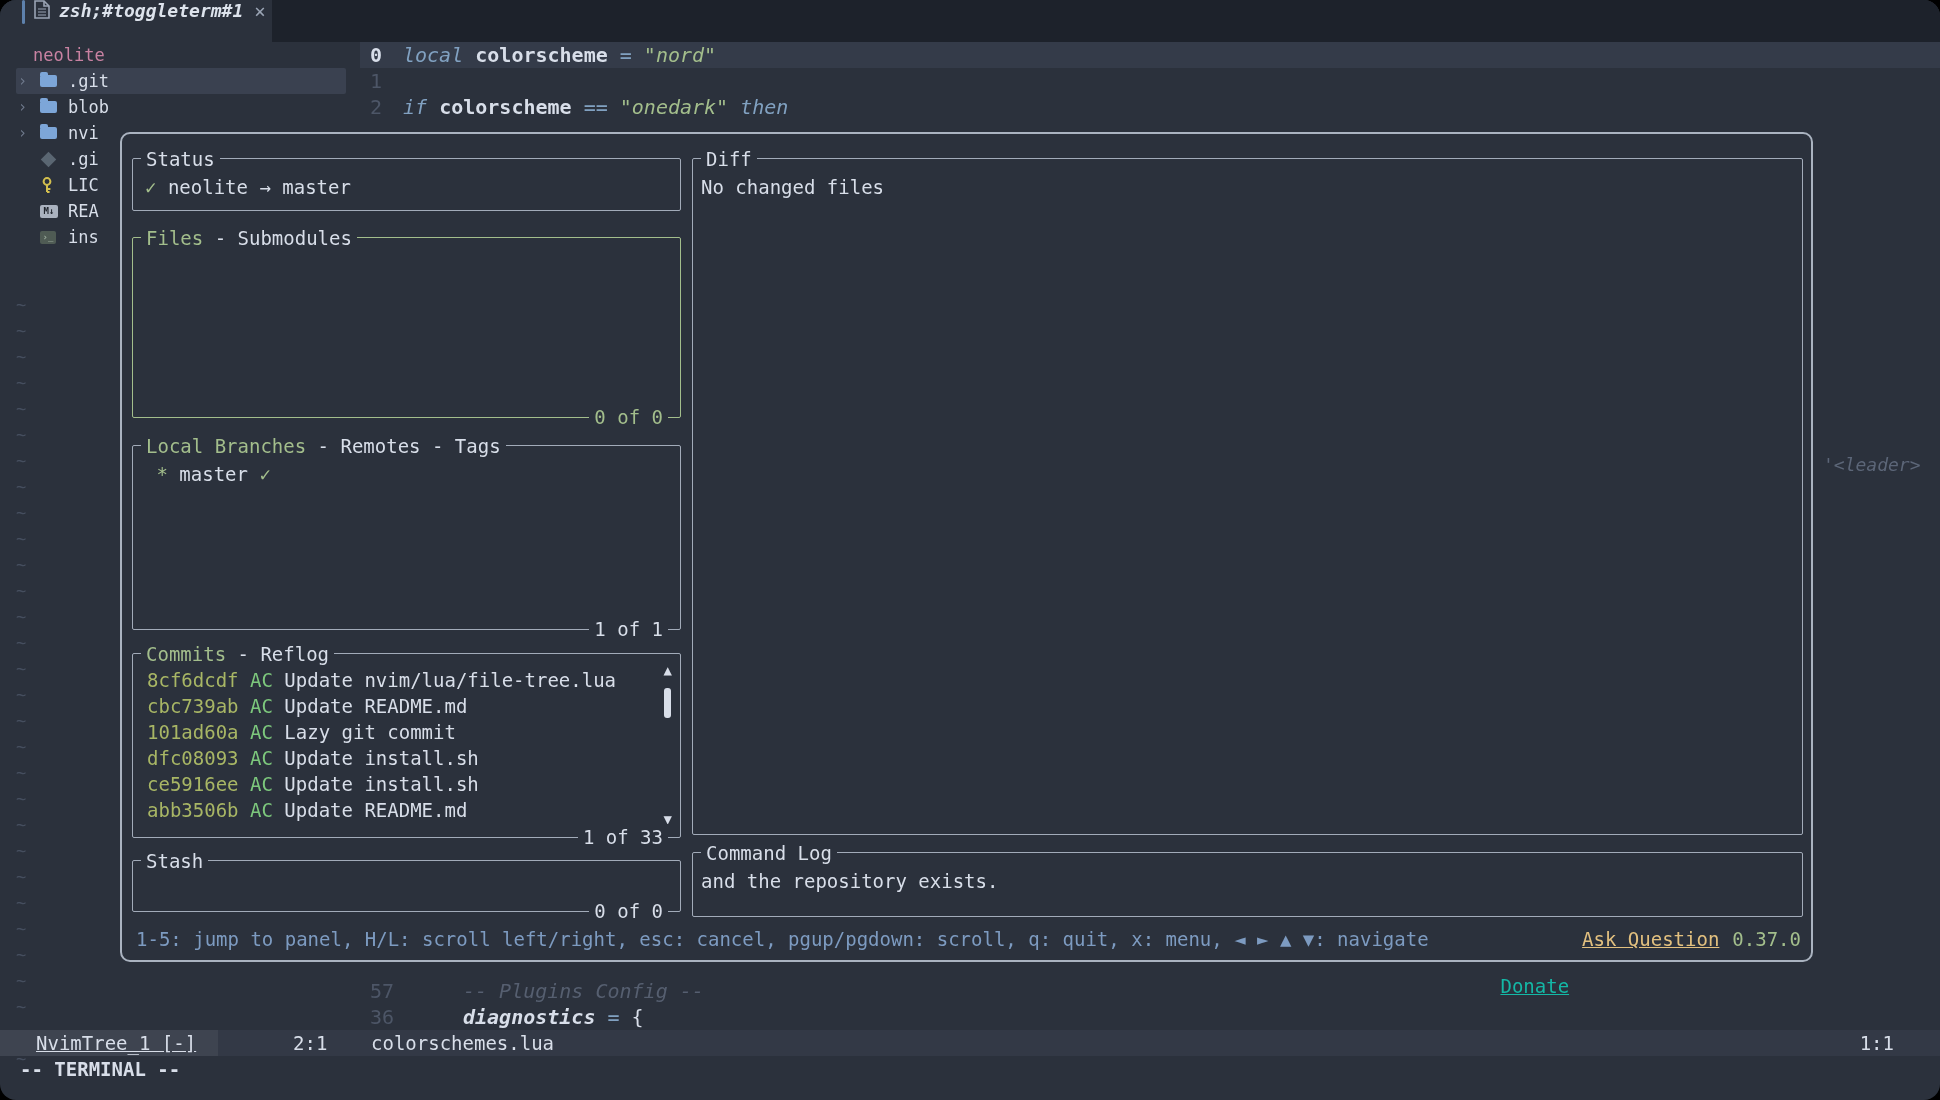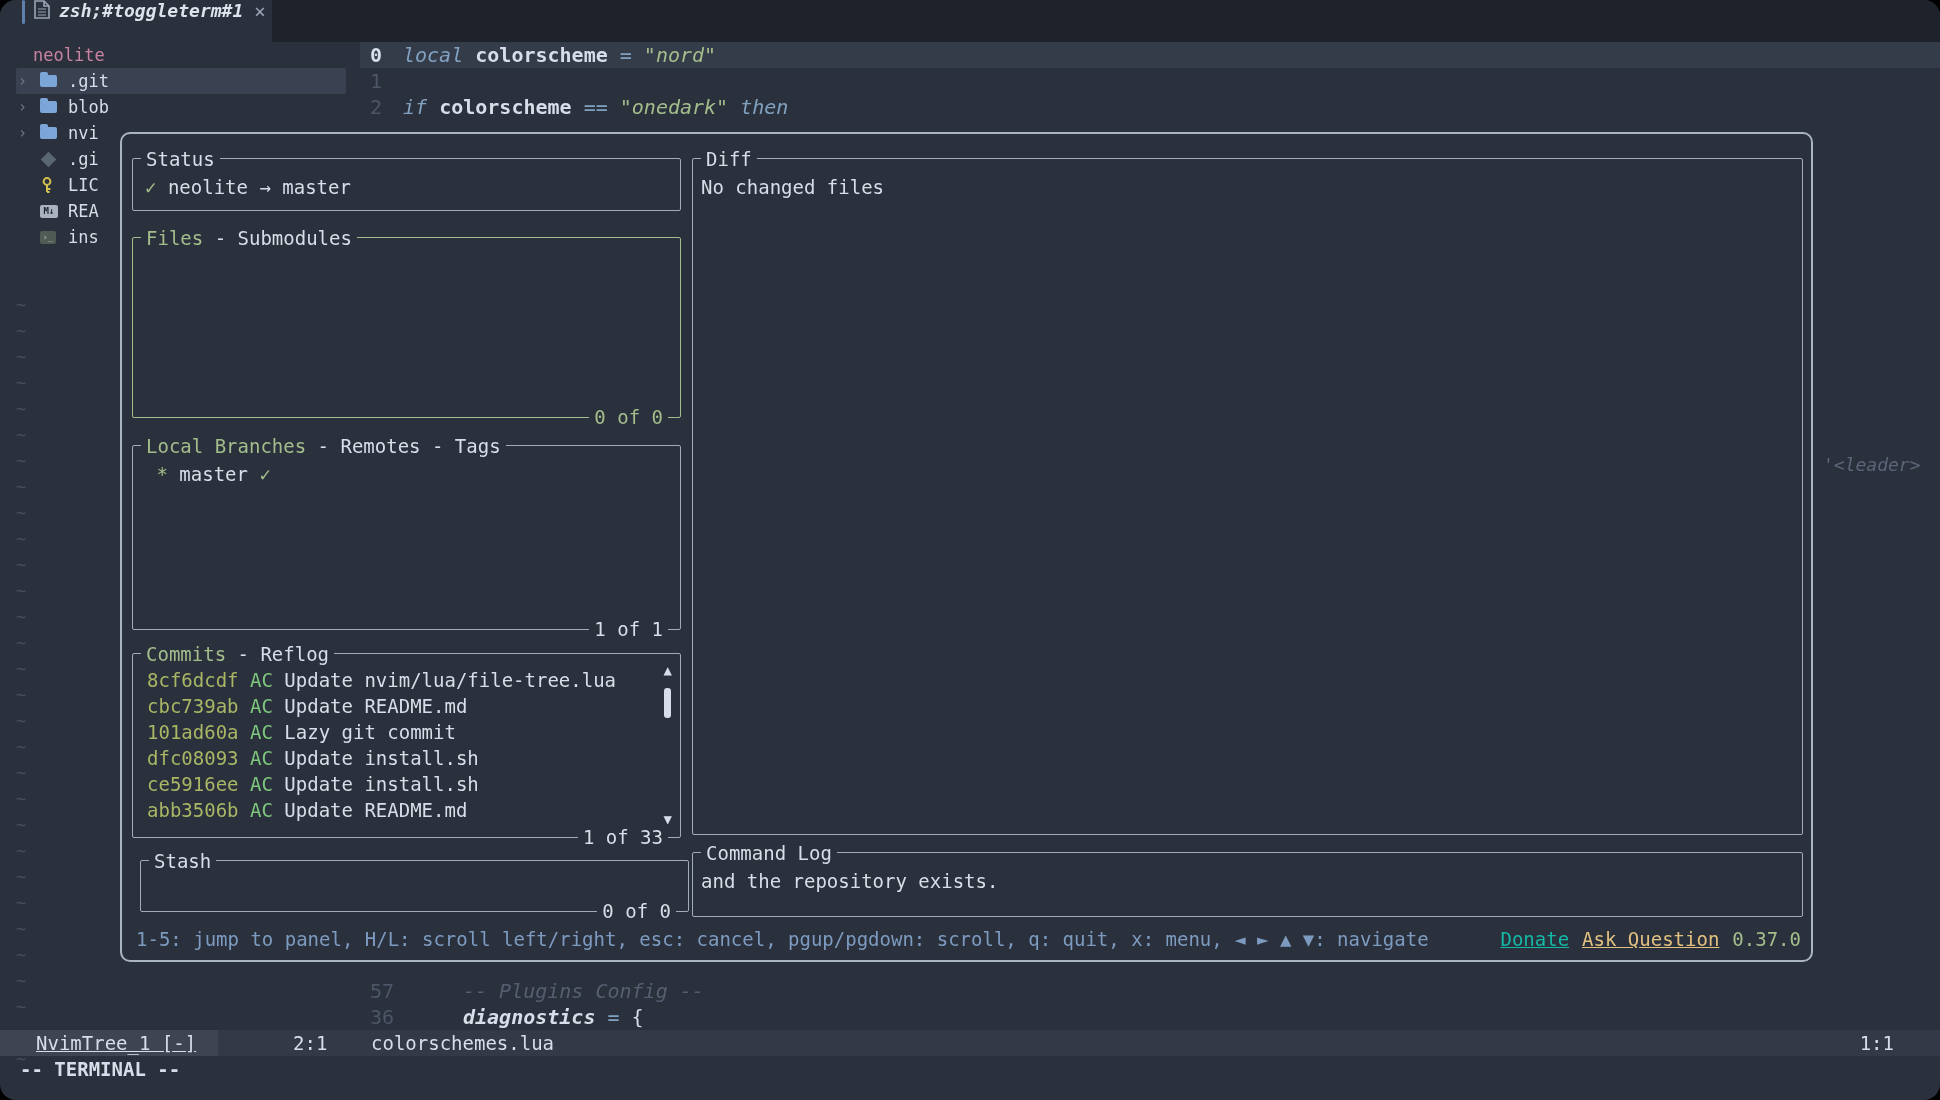--- a/index.html
+++ b/index.html
@@ -63,21 +63,21 @@
   .green{ color:#a3be8c; }
   .commit-rows{ padding:13px 30px 0 14px; }
   .commit-row{ height:26px; line-height:26px; white-space:pre; overflow:hidden; }
   .chash{ color:#a8b665; }
   .cflag{ color:#7dc87d; font-weight:normal; }
   .scroll-up{ position:absolute; top:8px; right:8px; color:#d8dee9; font-size:14px; }
   .scroll-down{ position:absolute; bottom:10px; right:8px; color:#d8dee9; font-size:14px; }
   .scroll-thumb{ position:absolute; top:34px; right:9px; width:7px; height:30px; background:#d8dee9; border-radius:3px; }
   .keybar{ position:absolute; left:14px; top:792px; height:26px; line-height:26px; color:#7d9bc1; white-space:pre; }
   .lg-links{ position:absolute; right:10px; top:792px; height:26px; line-height:26px; display:flex; gap:13px; white-space:pre; }
-  .link-donate{ color:#14b8a6; text-decoration:underline; }
+  .link-donate{ color:#14b8a6; text-decoration:underline;margin-top:47px; }
   .link-ask{ color:#e2c07f; text-decoration:underline; }
   .lg-version{ color:#a3be8c; }
   
   .statusline{ position:absolute; left:0; top:1030px; width:1940px; height:26px; background:#333946; font-size:19px; line-height:26px; }
   .sl-seg{ position:absolute; left:0; top:0; width:218px; height:26px; background:#3e4450; padding-left:36px; white-space:pre;text-decoration:underline; }
   .sl-pos1{ position:absolute; left:293px; }
   .sl-file{ position:absolute; left:371px; }
   .sl-pos2{ position:absolute; right:46px; }
   .cmdmode{ position:absolute; left:20px; top:1056px; height:26px; line-height:26px; font-size:19px; font-weight:bold; color:#d8dee9; }
 </style>
@@ -232,21 +232,21 @@
         <div class="commit-row"><span class="chash">dfc08093</span> <span class="cflag">AC</span> <span>Update install.sh</span></div>
         <div class="commit-row"><span class="chash">ce5916ee</span> <span class="cflag">AC</span> <span>Update install.sh</span></div>
         <div class="commit-row"><span class="chash">abb3506b</span> <span class="cflag">AC</span> <span>Update README.md</span></div>
       </div>
       <span class="scroll-up">▲</span>
       <span class="scroll-thumb"></span>
       <span class="scroll-down">▼</span>
       <span class="pcount">1 of 33</span>
     </div>
 
-    <div class="panel" style="left:10px; top:726px; width:549px; height:52px;margin-left:8px;">
+    <div class="panel" style="left:10px; top:726px; width:549px; height:52px;">
       <span class="ptitle">Stash</span>
       <span class="pcount">0 of 0</span>
     </div>
 
     <div class="panel" style="left:570px; top:24px; width:1111px; height:677px;">
       <span class="ptitle">Diff</span>
       <div class="pbody" style="padding-left:8px">No changed files</div>
     </div>
 
     <div class="panel" style="left:570px; top:718px; width:1111px; height:65px;">

